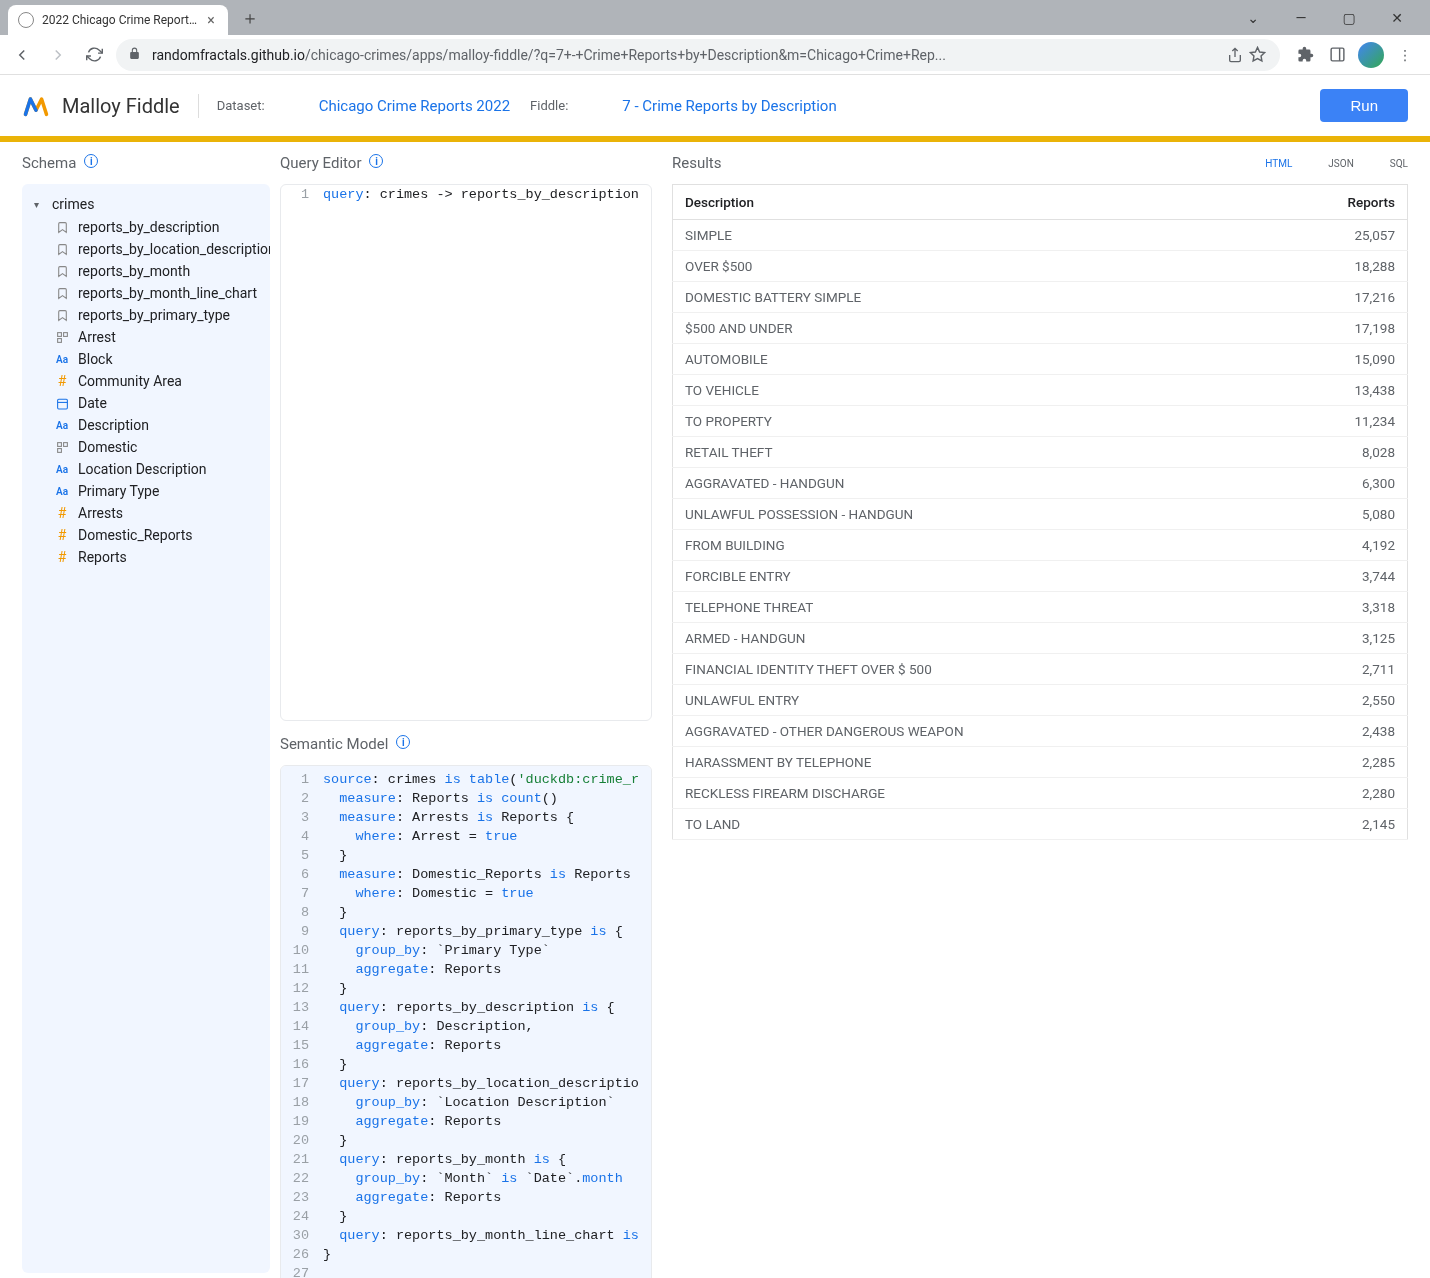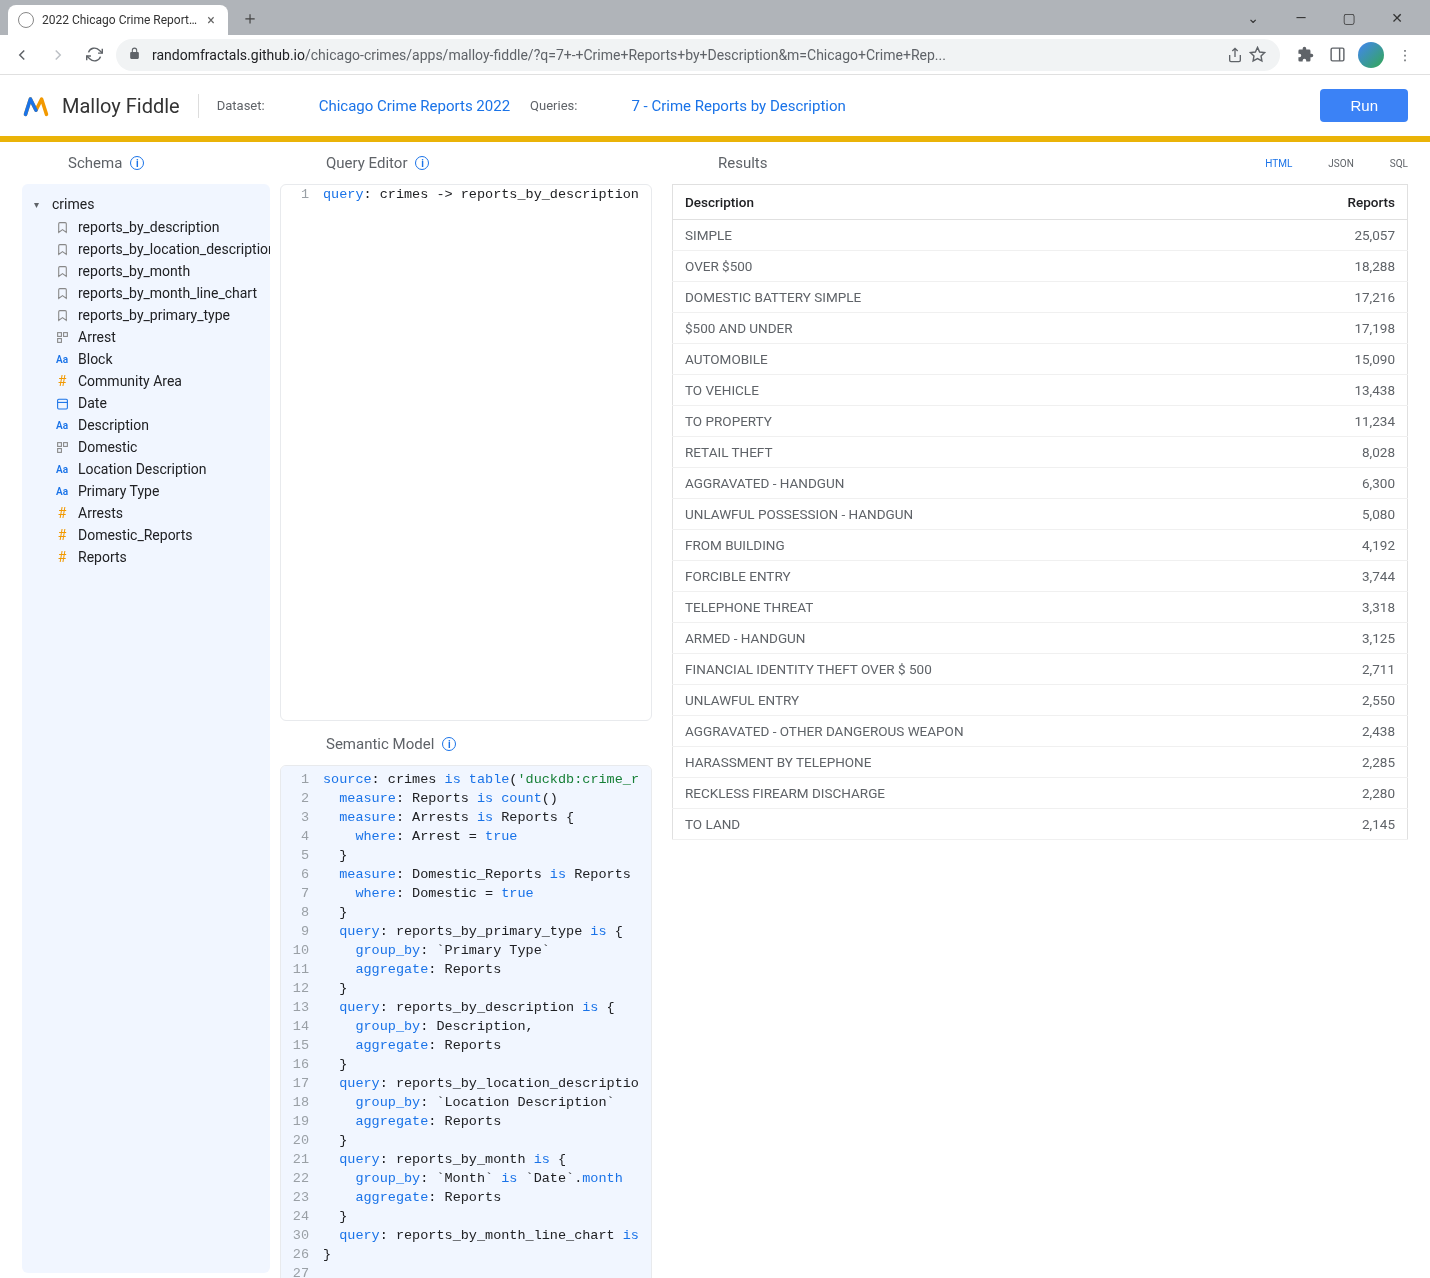--- a/index.html
+++ b/index.html
@@ -35,21 +35,21 @@
 .meta-label { color: #5f6368; font-size: 13px; margin-right: 6px; }
 .meta-link { color: #1a73e8; font-size: 15px; cursor: pointer; margin-right: 20px; margin-left: 48px; }
 .run-btn { margin-left: auto; background: #3b82f6; color: #fff; border: none; padding: 8px 30px; border-radius: 4px; font-size: 15px; cursor: pointer; }
 
 
 .main { display: flex; height: calc(100vh - 75px - 60px); }
 .col-schema { width: 270px; padding: 12px 0 12px 22px; }
 .col-middle { width: 392px; padding: 12px 10px 0 10px; display: flex; flex-direction: column; }
 .col-results { flex: 1; padding: 12px 22px 12px 10px; }
 
-.panel-title { display: flex; align-items: center; gap: 8px; color: #5f6368; font-size: 15px; margin-bottom: 12px; margin-left: 46px; }
+.panel-title { display: flex; align-items: flex-start; gap: 8px; color: #5f6368; font-size: 15px; margin-bottom: 12px; }
 .info-icon { width: 14px; height: 14px; border: 1.5px solid #1a73e8; border-radius: 50%; color: #1a73e8; font-size: 10px; display: inline-flex; align-items: center; justify-content: center; font-weight: bold; }
 
 
 .schema-box { background: #f1f6ff; border-radius: 6px; padding: 8px 4px; height: calc(100% - 30px); overflow: auto; }
 .schema-root { display: flex; align-items: center; padding: 4px 8px; color: #202124; cursor: pointer; }
 .chevron { width: 12px; margin-right: 6px; color: #5f6368; font-size: 10px; }
 .schema-item { display: flex; align-items: center; padding: 3px 8px 3px 28px; color: #202124; cursor: pointer; font-size: 14px; }
 .schema-icon { width: 16px; height: 16px; margin-right: 8px; display: flex; align-items: center; justify-content: center; font-size: 11px; flex-shrink: 0; }
 .icon-string { color: #1a73e8; font-weight: 600; font-size: 10px; }
 .icon-number { color: #f29900; font-size: 14px; }
@@ -149,21 +149,21 @@
 </div>
 
 <div class="app-header">
   <svg class="logo" viewBox="0 0 40 40">
       <path d="M5 32 L12 10 L20 26 L28 10 L35 32" fill="none" stroke="#f29900" stroke-width="5" stroke-linecap="round" stroke-linejoin="round"></path>
       <path d="M5 32 L12 10 L20 26" fill="none" stroke="#1a73e8" stroke-width="5" stroke-linecap="round" stroke-linejoin="round"></path>
     </svg>
   <div class="app-title">Malloy Fiddle</div>
   <span class="meta-label">Dataset:</span>
   <span class="meta-link">Chicago Crime Reports 2022</span>
-  <span class="meta-label">Queries:</span>
+  <span class="meta-label">Fiddle:</span>
   <span class="meta-link">7 - Crime Reports by Description</span>
   <button class="run-btn">Run</button>
 </div>
 
 <div class="main">
 
   <div class="col-schema">
     <div class="panel-title">
       <span>Schema</span>
       <span class="info-icon">i</span>

